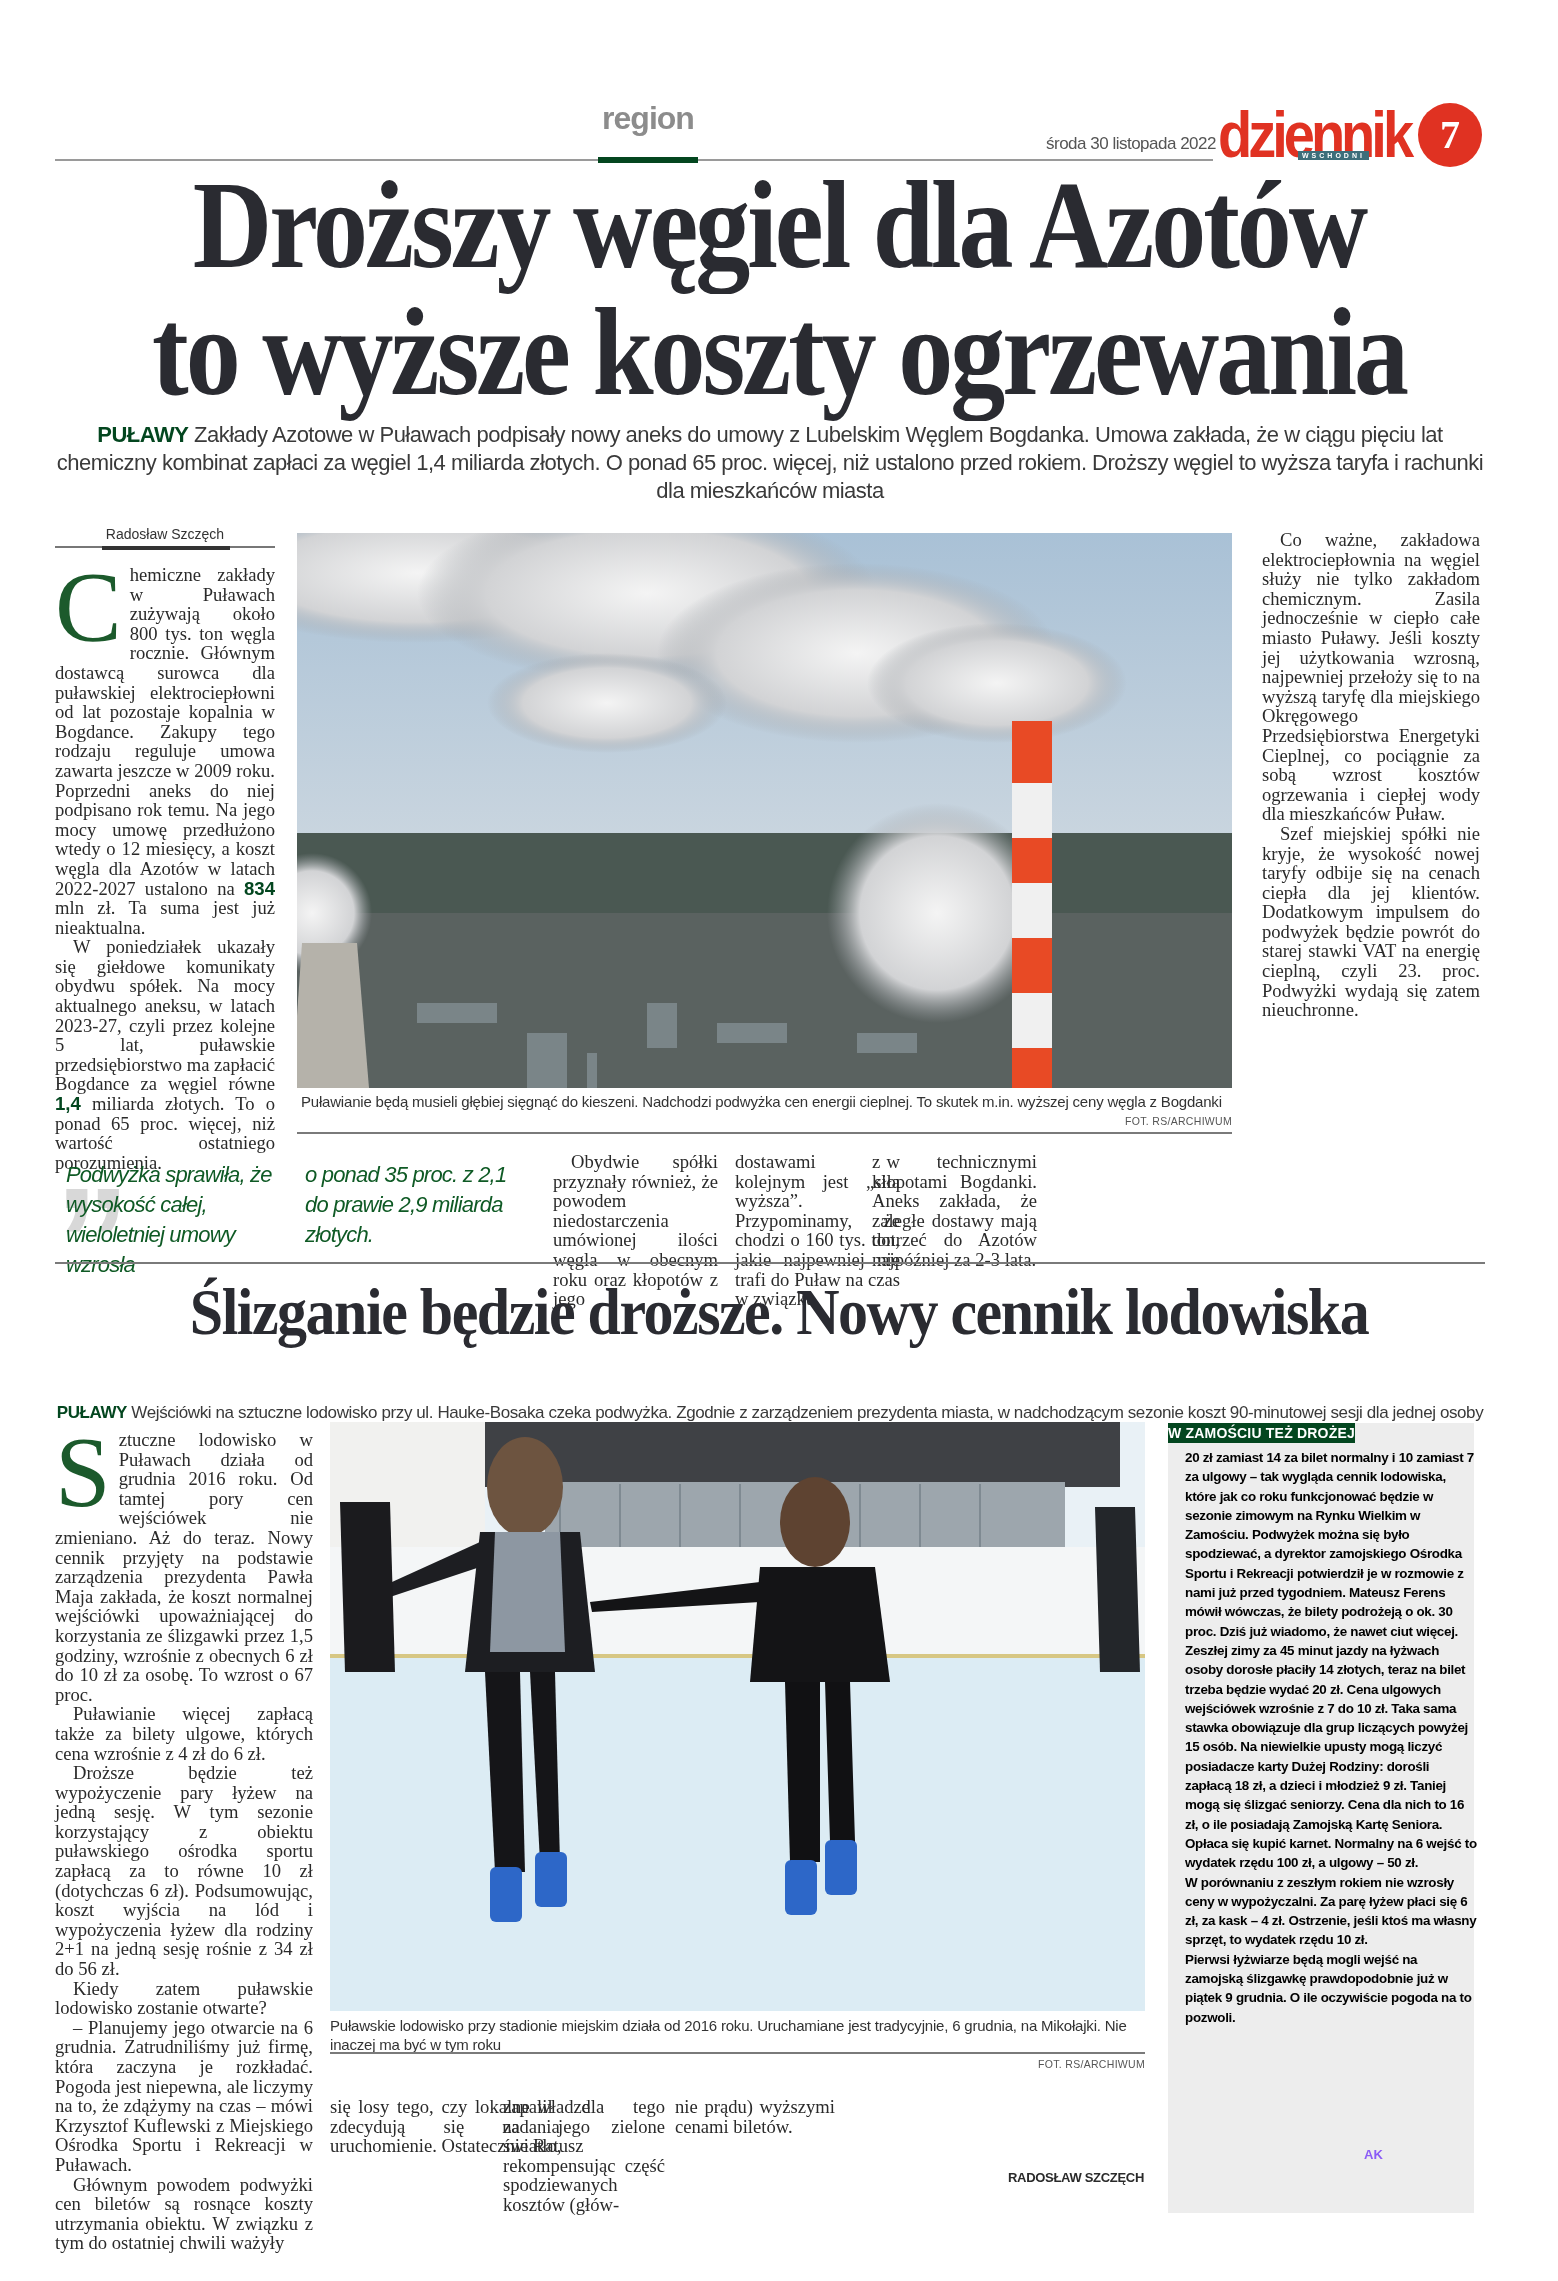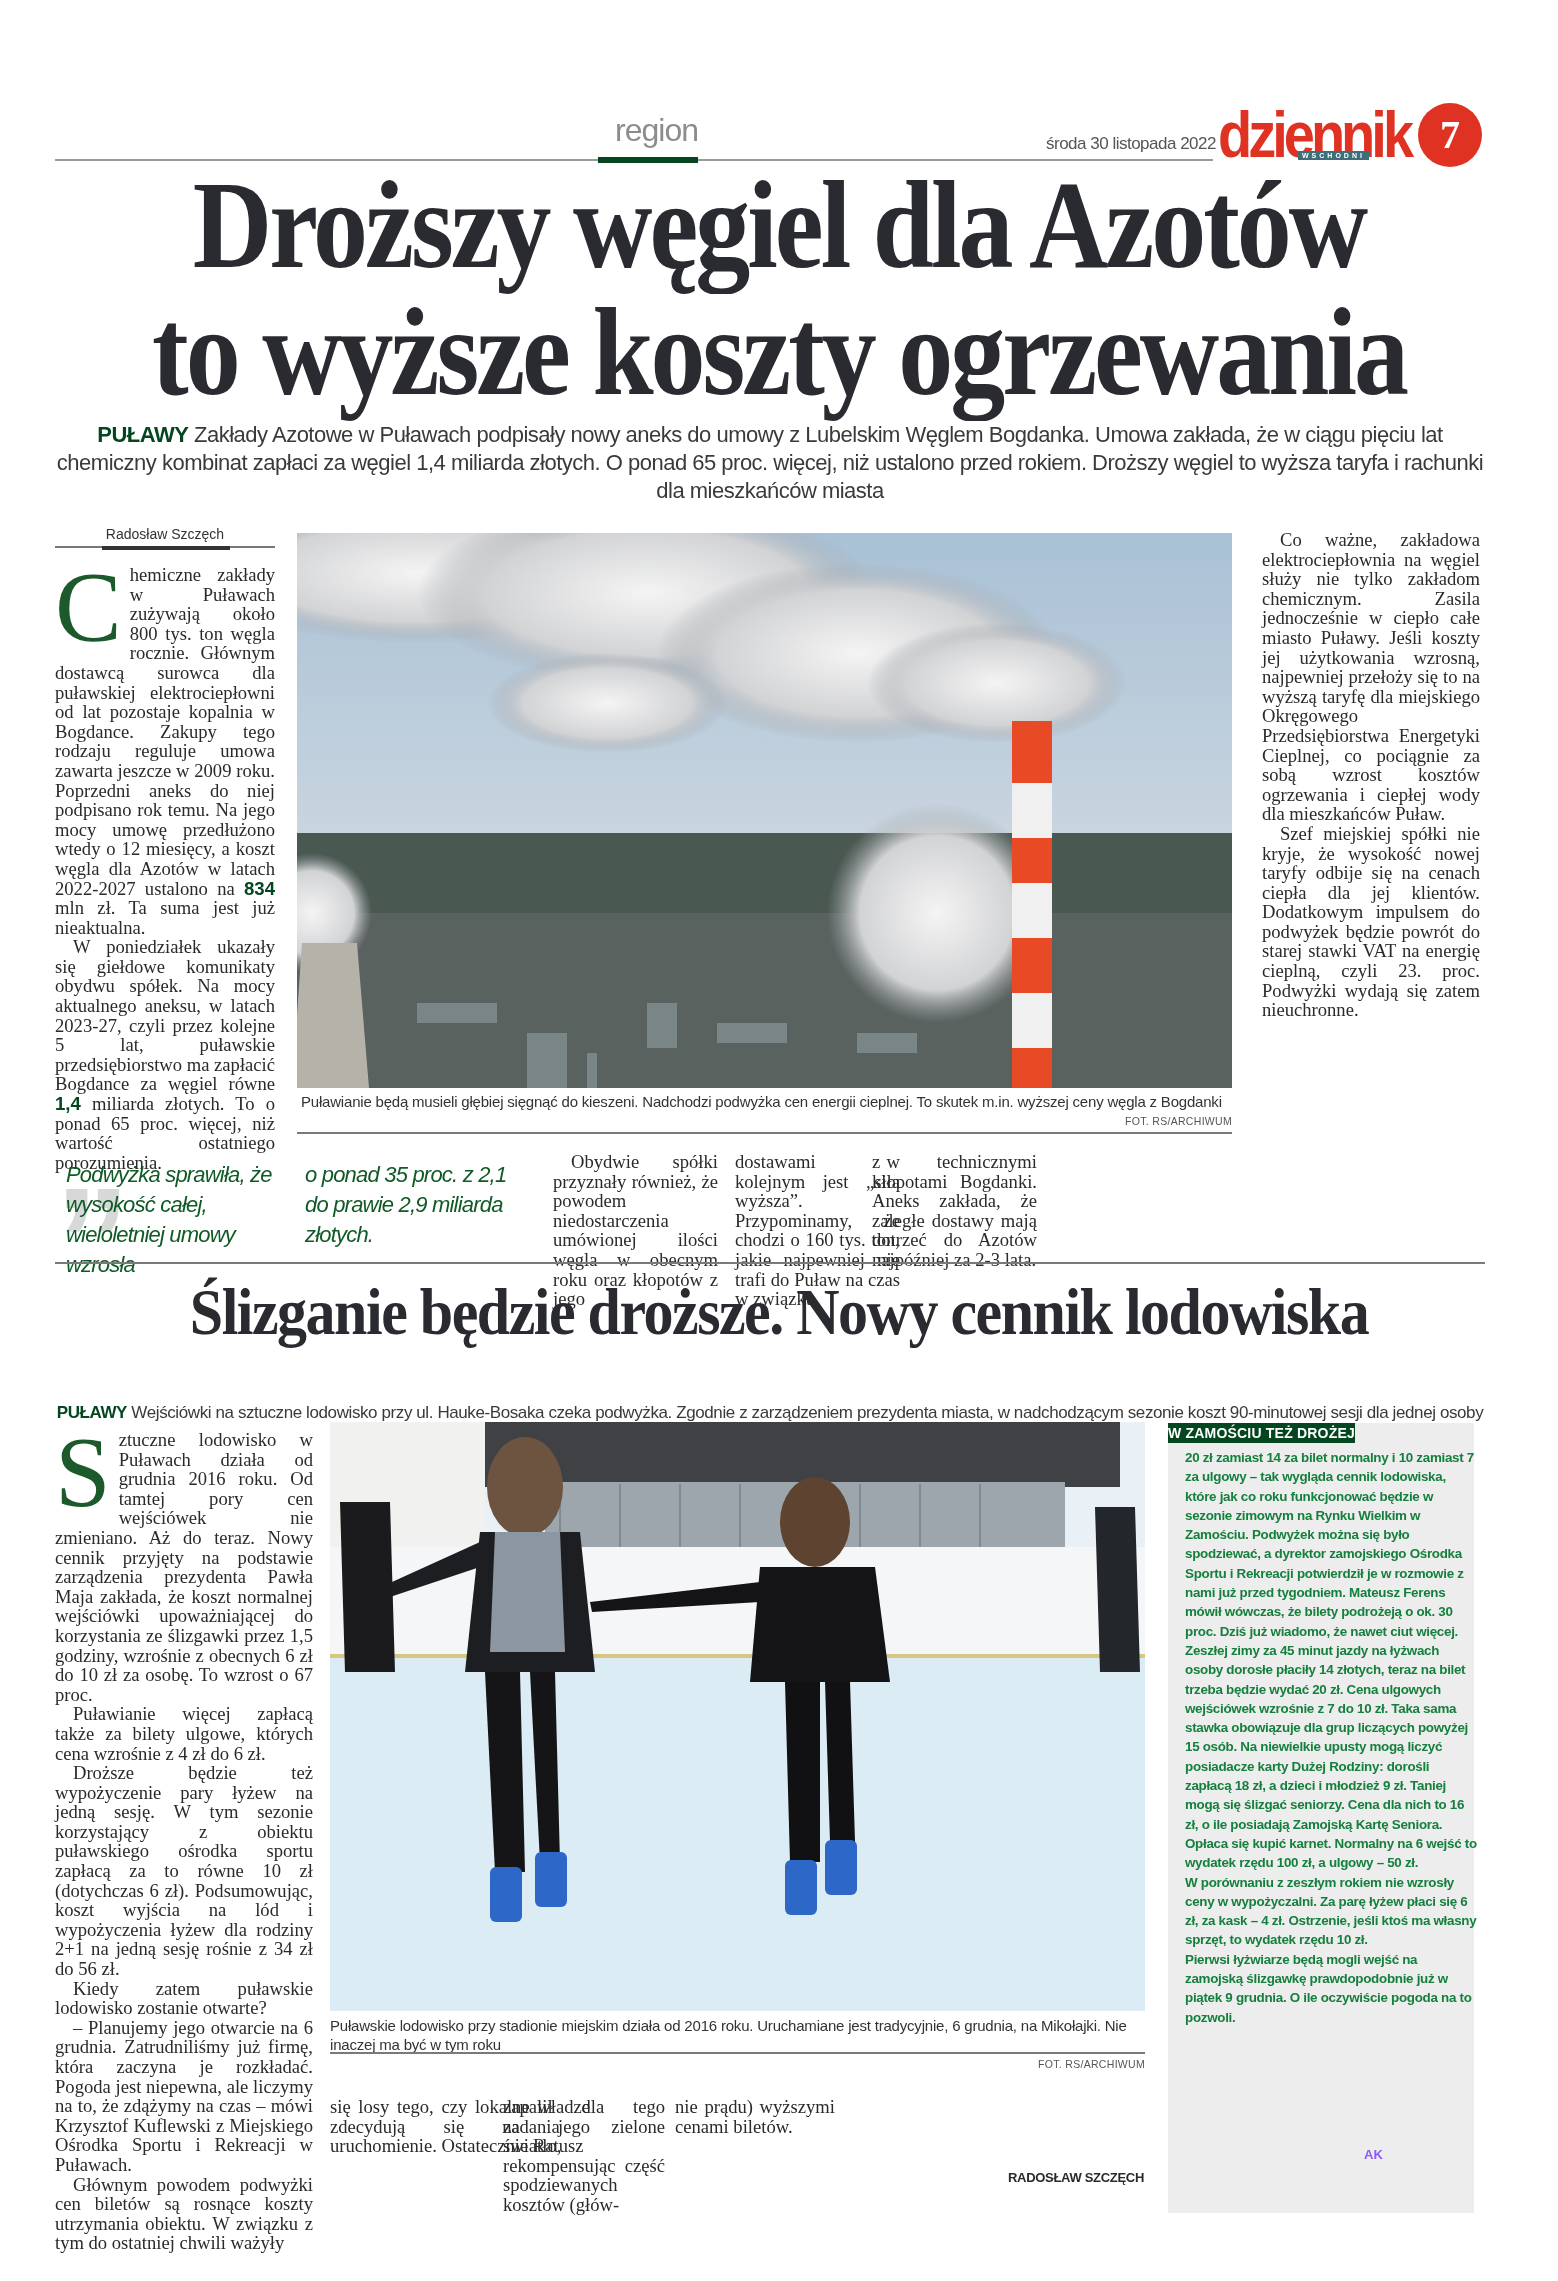--- a/index.html
+++ b/index.html
@@ -2,21 +2,21 @@
 <html><head>
 <meta charset="utf-8">
 <style>
   * { box-sizing: border-box; margin: 0; padding: 0; }
   html, body { width: 1558px; height: 2281px; background: #ffffff; overflow: hidden; }
   body { position: relative; color: #2b2b2e; font-family: "Liberation Serif", serif; }
   .abs { position: absolute; }
 
   
   .hdr-line { left: 55px; top: 159px; width: 1158px; height: 2px; background: #9a9a9a; }
-  .section { left: 598px; top: 112px; width: 100px; text-align: right; font-family: "Liberation Sans", sans-serif; font-size: 32px; color: #8c8c8c; letter-spacing: -1px; font-weight: 400; }
+  .section { left: 598px; top: 100px; width: 100px; text-align: center; font-family: "Liberation Sans", sans-serif; font-size: 32px; color: #8c8c8c; letter-spacing: -1px; font-weight: 700; }
   .section-bar { left: 598px; top: 157px; width: 100px; height: 6px; background: #03461f; }
   .date { left: 1046px; top: 134px; font-family: "Liberation Sans", sans-serif; font-size: 17px; color: #555; letter-spacing: -0.5px; }
   .logo { left: 1218px; top: 103px; font-family: "Liberation Sans", sans-serif; font-weight: 700; font-size: 56px; color: #e03222; letter-spacing: -4px; line-height: 56px; transform: scaleY(1.15); transform-origin: top left; }
   .logo-sub { left: 1298px; top: 151px; background: #3d6e7a; color: #fff; font-family: "Liberation Sans", sans-serif; font-weight: 700; font-size: 7px; letter-spacing: 3px; padding: 1px 4px; }
   .page-num { left: 1418px; top: 103px; width: 64px; height: 64px; border-radius: 50%; background: #e03222; color: #fff; font-size: 40px; font-weight: 700; text-align: center; line-height: 64px; font-family: "Liberation Serif", serif; }
 
   
   .h1 { left: 40px; width: 1478px; text-align: center; font-family: "Liberation Serif", serif; font-weight: 700; color: #2a2b31; font-size: 110px; letter-spacing: -3px; line-height: 110px; transform: scaleY(1.13); }
   .h1a { top: 170px; }
   .h1b { top: 297px; }
@@ -42,21 +42,21 @@
 
   .quote { font-family: "Liberation Sans", sans-serif; font-style: italic; font-size: 22px; line-height: 30px; color: #0f5a25; letter-spacing: -0.8px; }
   .quote-mark { left: 55px; top: 1165px; font-family: "Liberation Sans", sans-serif; font-weight: 700; font-size: 150px; line-height: 150px; color: #d8d8d8; }
 
   .h2 { left: 40px; top: 1277px; width: 1478px; text-align: center; font-family: "Liberation Serif", serif; font-weight: 700; color: #2a2b31; font-size: 60px; line-height: 70px; letter-spacing: -1.5px; transform: scaleY(1.1); }
   .lead2 { left: 55px; top: 1355px; width: 1430px; text-align: center; font-family: "Liberation Sans", sans-serif; font-size: 17px; line-height: 21px; color: #3a3a3a; letter-spacing: -0.4px; margin-top: 47px; }
   .lead2 .place { color: #03461f; font-weight: 700; }
 
   .box { left: 1168px; top: 1423px; width: 306px; height: 790px; background: #ededed; }
   .box-head { left: 1168px; top: 1423px; background: #03461f; color: #fff; font-family: "Liberation Sans", sans-serif; font-weight: 700; font-size: 14px; padding: 2px 0; letter-spacing: 0.2px; }
-  .box-body { left: 1185px; top: 1448px; width: 292px; font-family: "Liberation Sans", sans-serif; font-weight: 700; font-size: 13.4px; line-height: 19.3px; color: #15803d; letter-spacing: -0.3px; }
+  .box-body { left: 1185px; top: 1448px; width: 292px; font-family: "Liberation Sans", sans-serif; font-weight: 700; font-size: 13.4px; line-height: 19.3px; color: #000000; letter-spacing: -0.3px; }
   .box-sign { left: 1364px; top: 2147px; font-family: "Liberation Sans", sans-serif; font-weight: 700; font-size: 13px; color: #8b5cf6; }
   .sign2 { left: 1000px; top: 2167px; font-family: "Liberation Sans", sans-serif; font-weight: 700; font-size: 13px; color: #2a2a2a; letter-spacing: -0.3px; }
 </style>
 </head>
 <body>
 
 <div class="abs hdr-line"></div>
 <div class="abs section">region</div>
 <div class="abs section-bar"></div>
 <div class="abs date">środa 30 listopada 2022</div>

